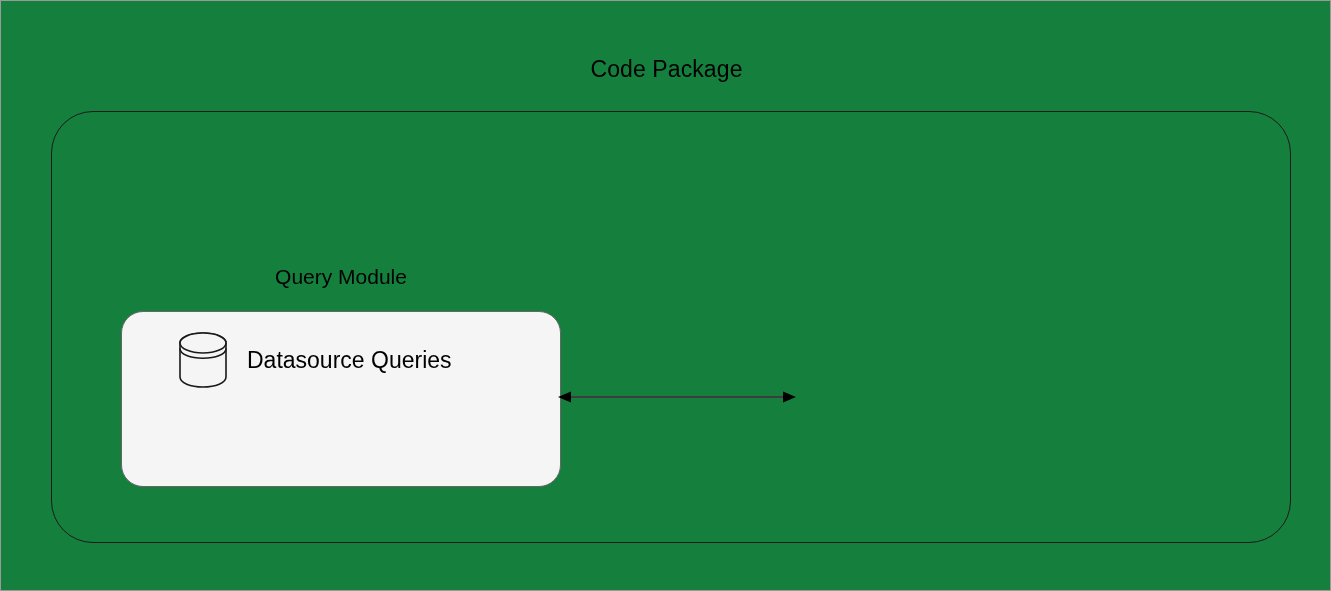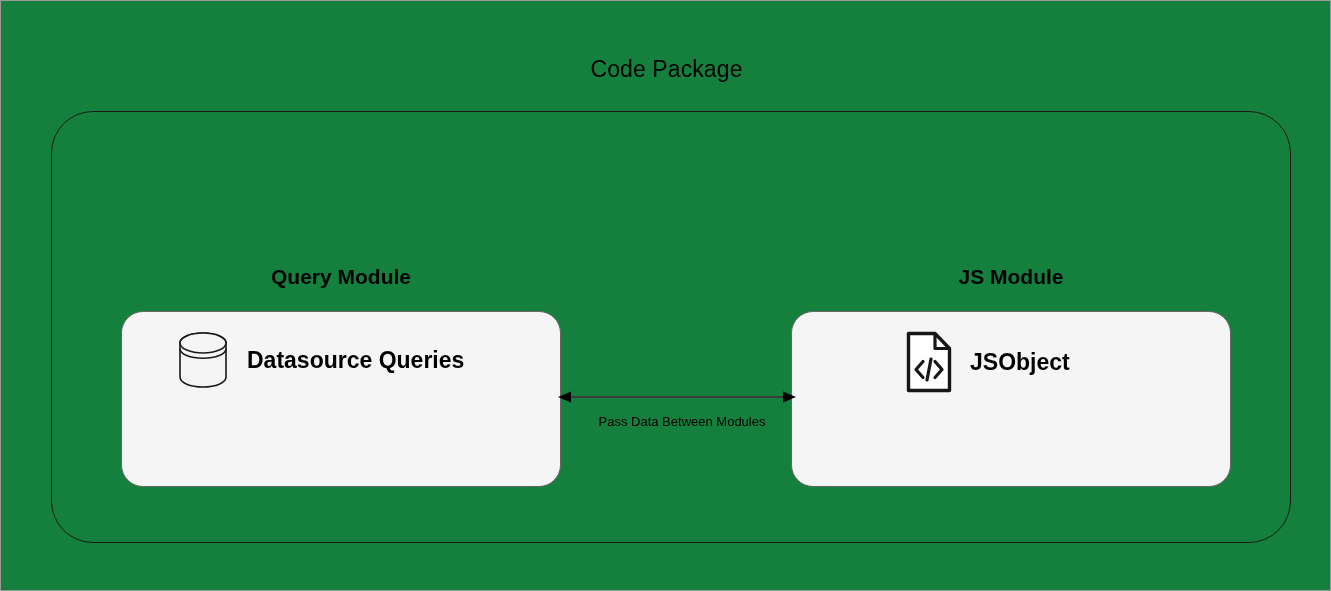--- a/index.html
+++ b/index.html
@@ -45,21 +45,20 @@
     box-sizing: border-box;
     background: transparent;
   }
 
   
   .module-group {
     position: absolute;
     top: 264px;
     width: 440px;
     height: 222px;
-    font-weight: bold;
   }
   .module-group.left  { left: 120px; }
   .module-group.right { left: 790px; }
 
   .module-label {
     position: absolute;
     left: 0;
     top: 0;
     width: 440px;
     text-align: center;
@@ -142,42 +141,23 @@
         <svg width="52" height="58" viewBox="0 0 52 58" xmlns="http://www.w3.org/2000/svg">
           <path d="M3 12 C3 6 13.3 2 26 2 C38.7 2 49 6 49 12 L49 46 C49 52 38.7 56 26 56 C13.3 56 3 52 3 46 Z" fill="#f5f5f5" stroke="#1a1a1a" stroke-width="1.6"></path>
           <ellipse cx="26" cy="12" rx="23" ry="10" fill="#f5f5f5" stroke="#1a1a1a" stroke-width="1.6"></ellipse>
           <path d="M3 17.5 C3 23.3 13.3 27.3 26 27.3 C38.7 27.3 49 23.3 49 17.5" fill="none" stroke="#1a1a1a" stroke-width="1.6"></path>
         </svg>
       </span>
       <span class="node-label">Datasource Queries</span>
     </div>
   </div>
 
-  <div class="module-group right">
-    <div class="module-label">JS Module</div>
-
-    <div class="module-box"></div>
-
-    <div class="module-node">
-      <span class="node-icon">
-        <svg width="46" height="62" viewBox="0 0 46 62" xmlns="http://www.w3.org/2000/svg">
-          <path d="M2.5 2.5 L29 2.5 L43.5 17.5 L43.5 59.5 L2.5 59.5 Z" fill="#ffffff" stroke="#17171a" stroke-width="3.4" stroke-linejoin="round"></path>
-          <path d="M29 2.5 L29 17.5 L43.5 17.5" fill="none" stroke="#17171a" stroke-width="3.2" stroke-linejoin="round"></path>
-          <path d="M17 30.5 L10 38.5 L17 46.5" fill="none" stroke="#17171a" stroke-width="3.2" stroke-linecap="round" stroke-linejoin="round"></path>
-          <path d="M29 30.5 L36 38.5 L29 46.5" fill="none" stroke="#17171a" stroke-width="3.2" stroke-linecap="round" stroke-linejoin="round"></path>
-          <path d="M25 28 L21 49" fill="none" stroke="#17171a" stroke-width="3.2" stroke-linecap="round"></path>
-        </svg>
-      </span>
-      <span class="node-label">JSObject</span>
-    </div>
-  </div>
 
   <div class="connector">
     <svg width="240" height="34" viewBox="0 0 240 34" xmlns="http://www.w3.org/2000/svg">
       <line x1="12" y1="16" x2="228" y2="16" stroke="#3d3d3d" stroke-width="1.8"></line>
       <polygon points="1,16 14,10.5 14,21.5" fill="#000000"></polygon>
       <polygon points="239,16 226,10.5 226,21.5" fill="#000000"></polygon>
     </svg>
   </div>
 
-  <div class="connector-label">Pass Data Between Modules</div>
 
 </div>
 
 </body></html>

